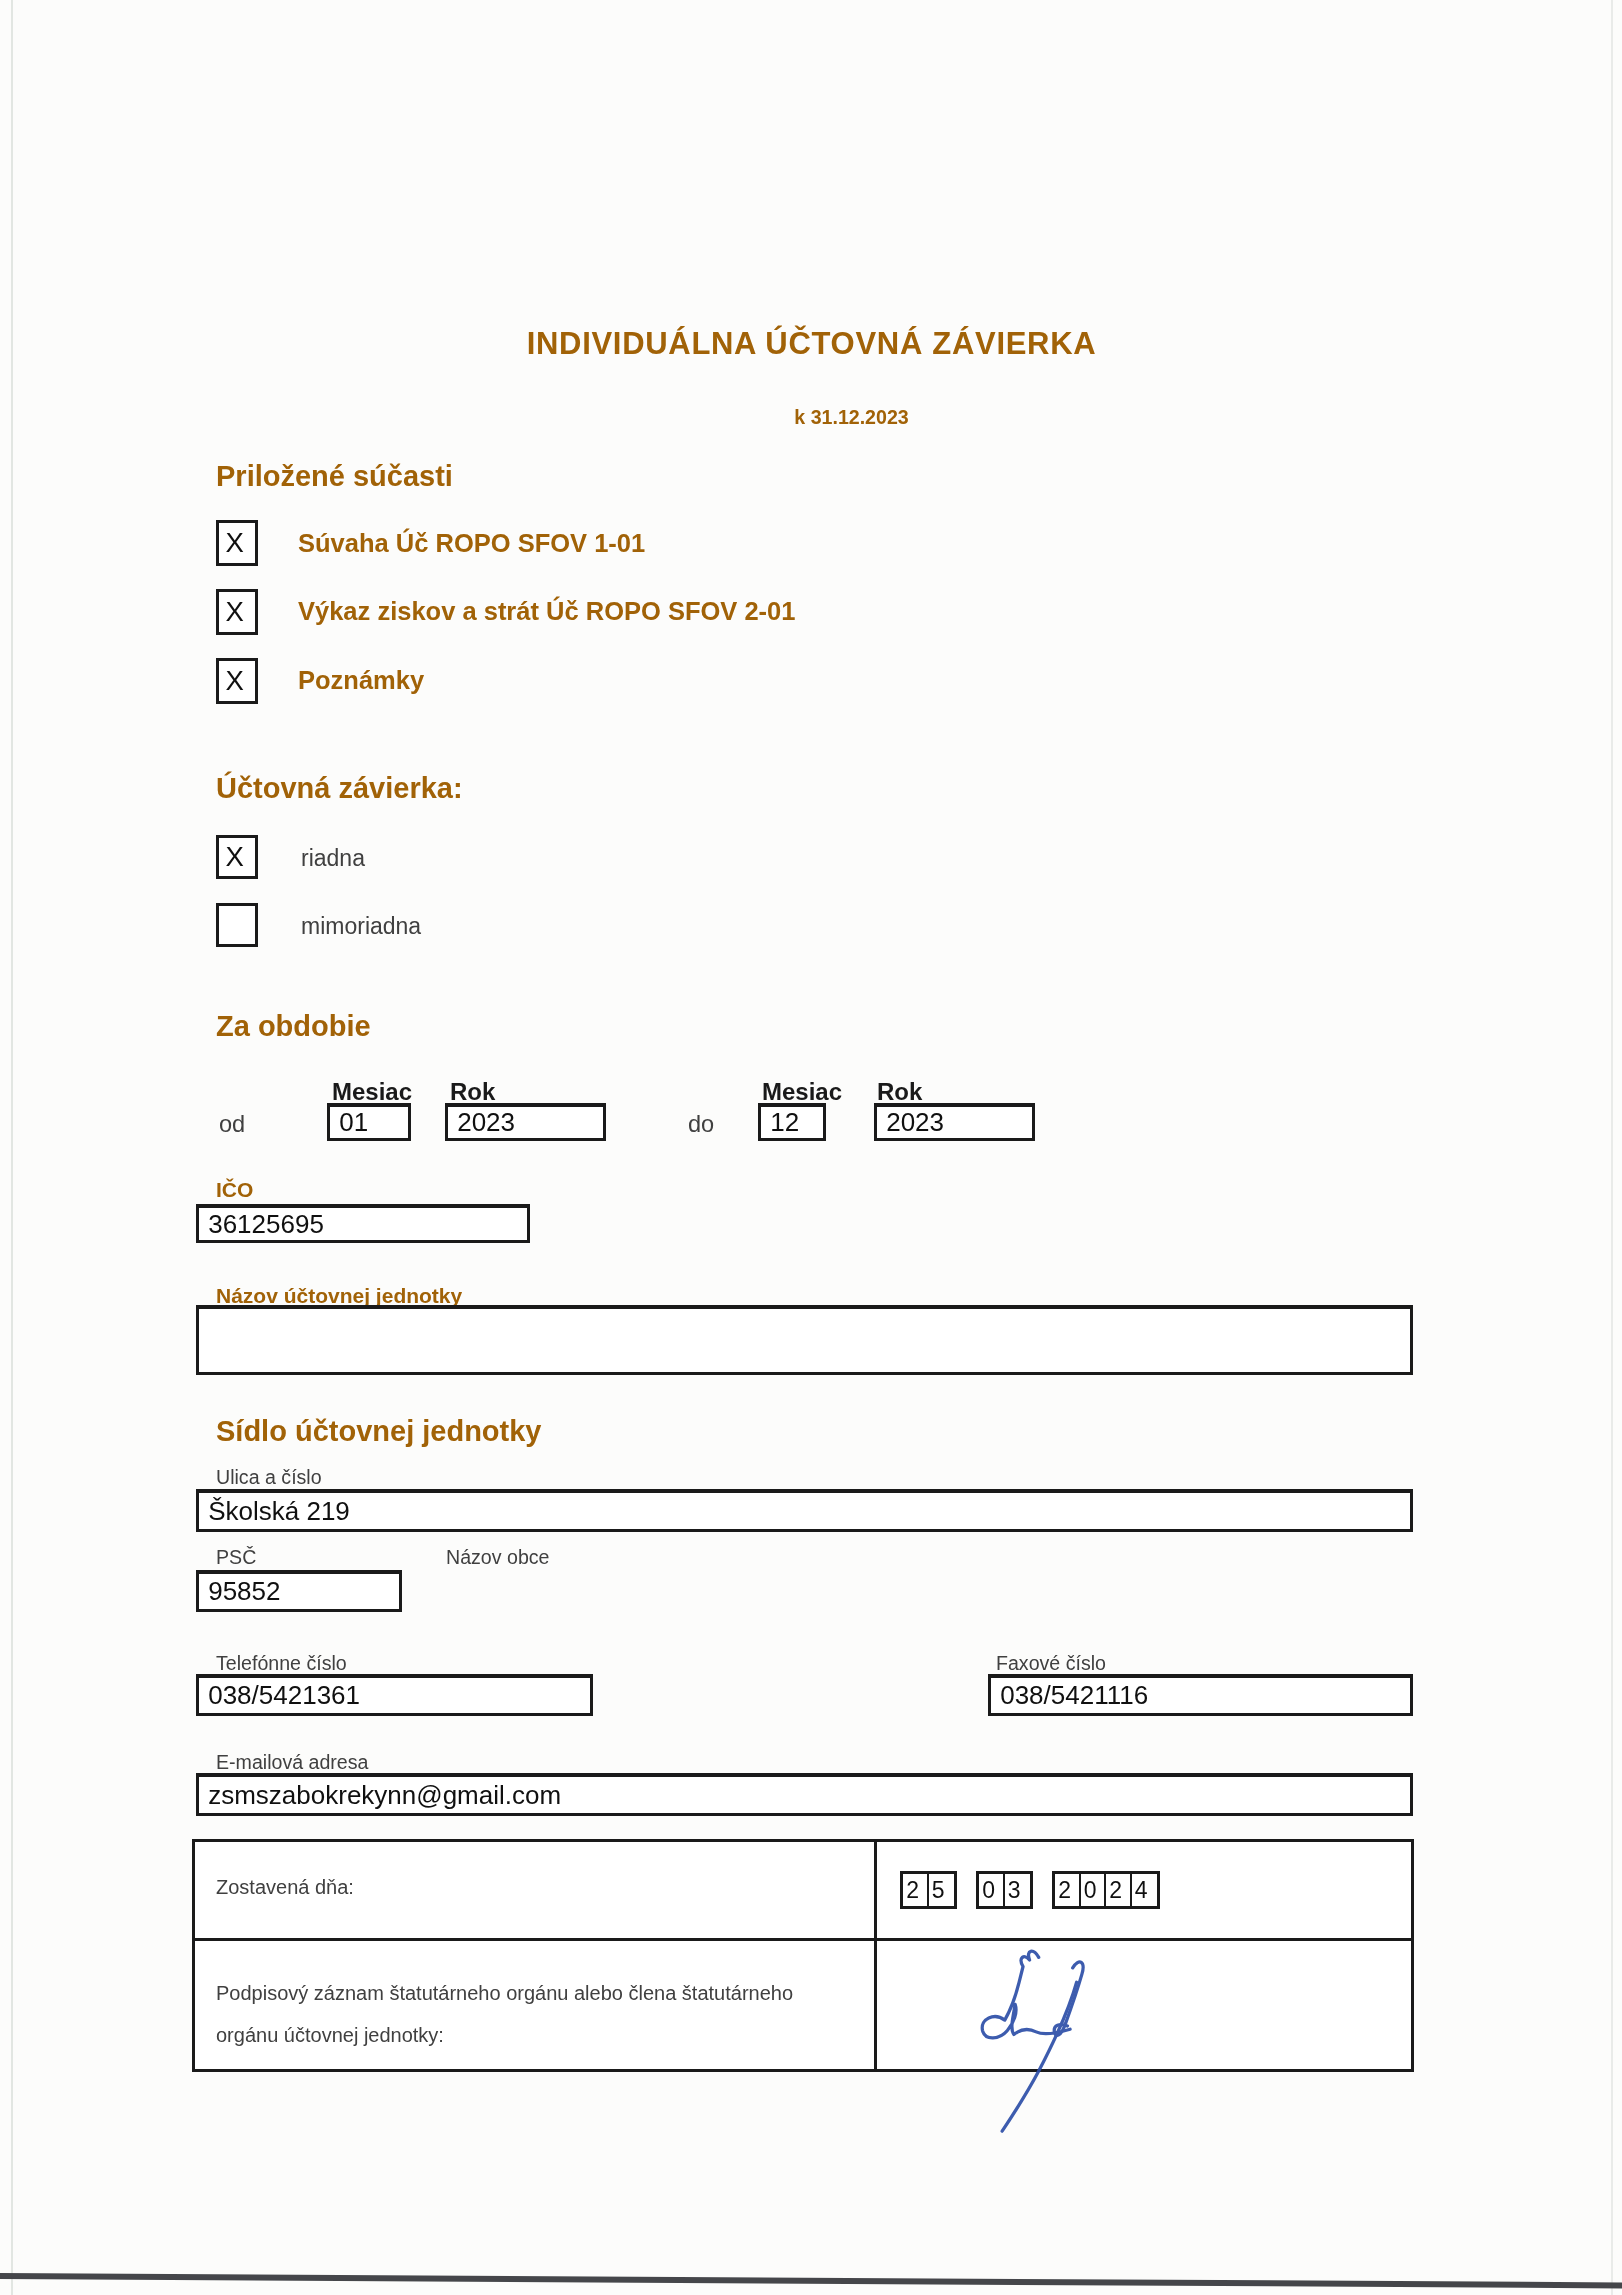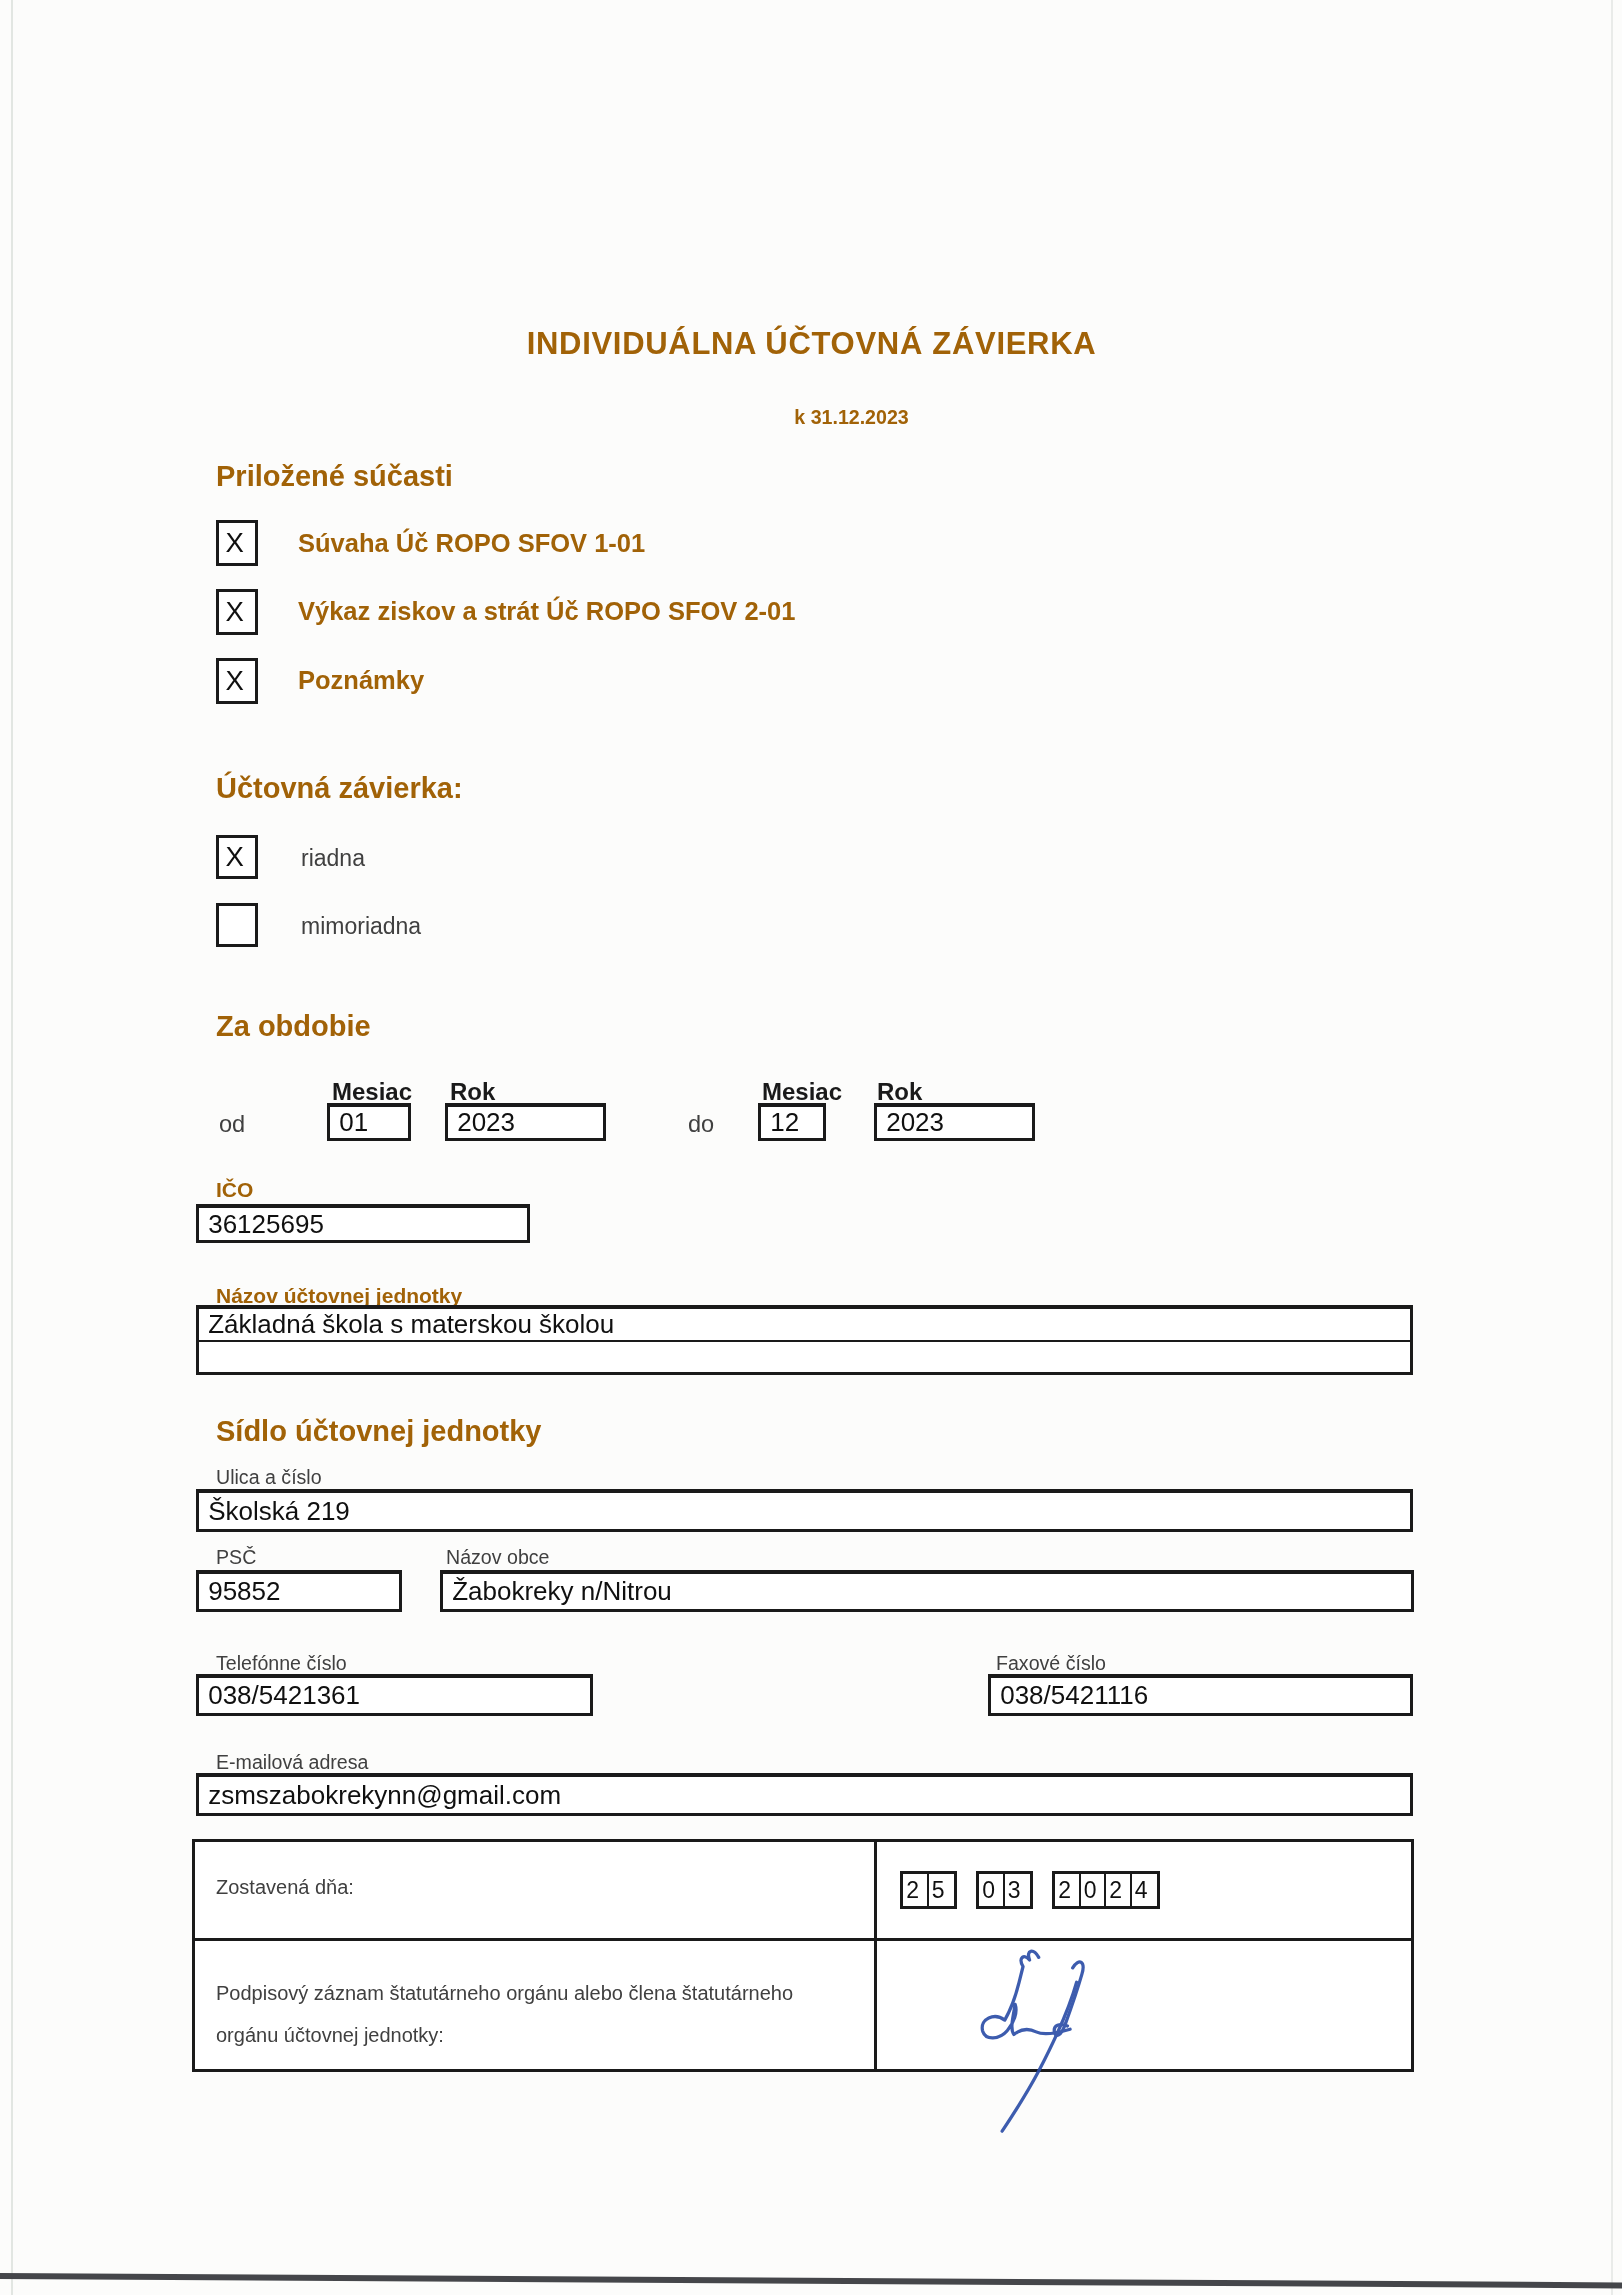--- a/index.html
+++ b/index.html
@@ -112,33 +112,31 @@
   <div class="abs period-lab" style="left:877px;top:1078px;">Rok</div>
   <div class="abs l odd" style="left:688px;top:1111px;">do</div>
   <div class="box" style="left:758px;top:1103px;width:68px;height:38px;">12</div>
   <div class="box" style="left:874px;top:1103px;width:161px;height:38px;">2023</div>
 
   <div class="abs h" style="left:216px;top:1178px;font-size:21px;">IČO</div>
   <div class="box" style="left:196px;top:1204px;width:334px;height:39px;">36125695</div>
 
   <div class="abs h" style="left:216px;top:1284px;font-size:21px;">Názov účtovnej jednotky</div>
   <div class="box" style="left:196px;top:1305px;width:1217px;height:70px;padding-left:0;align-items:stretch;flex-direction:column;">
-    <div style="box-sizing:border-box;height:33px;border-bottom:2.6px solid #1a1a1a;display:flex;align-items:center;padding-left:9.2px;">Základná škola s materskou školou</div>
     <div style="flex:1;"></div>
   </div>
 
   <div class="abs h sec" style="left:216px;top:1415px;">Sídlo účtovnej jednotky</div>
 
   <div class="abs l small" style="left:216px;top:1466px;">Ulica a číslo</div>
   <div class="box" style="left:196px;top:1489px;width:1217px;height:43px;">Školská 219</div>
 
   <div class="abs l small" style="left:216px;top:1546px;">PSČ</div>
   <div class="abs l small" style="left:446px;top:1546px;">Názov obce</div>
   <div class="box" style="left:196px;top:1570px;width:206px;height:42px;">95852</div>
-  <div class="box" style="left:440px;top:1570px;width:974px;height:42px;">Žabokreky n/Nitrou</div>
 
   <div class="abs l small" style="left:216px;top:1652px;">Telefónne číslo</div>
   <div class="abs l small" style="left:996px;top:1652px;">Faxové číslo</div>
   <div class="box" style="left:196px;top:1674px;width:397px;height:42px;">038/5421361</div>
   <div class="box" style="left:988px;top:1674px;width:425px;height:42px;">038/5421116</div>
 
   <div class="abs l small" style="left:216px;top:1751px;">E-mailová adresa</div>
   <div class="box" style="left:196px;top:1773px;width:1217px;height:43px;">zsmszabokrekynn@gmail.com</div>
 
   <div id="ftable">

